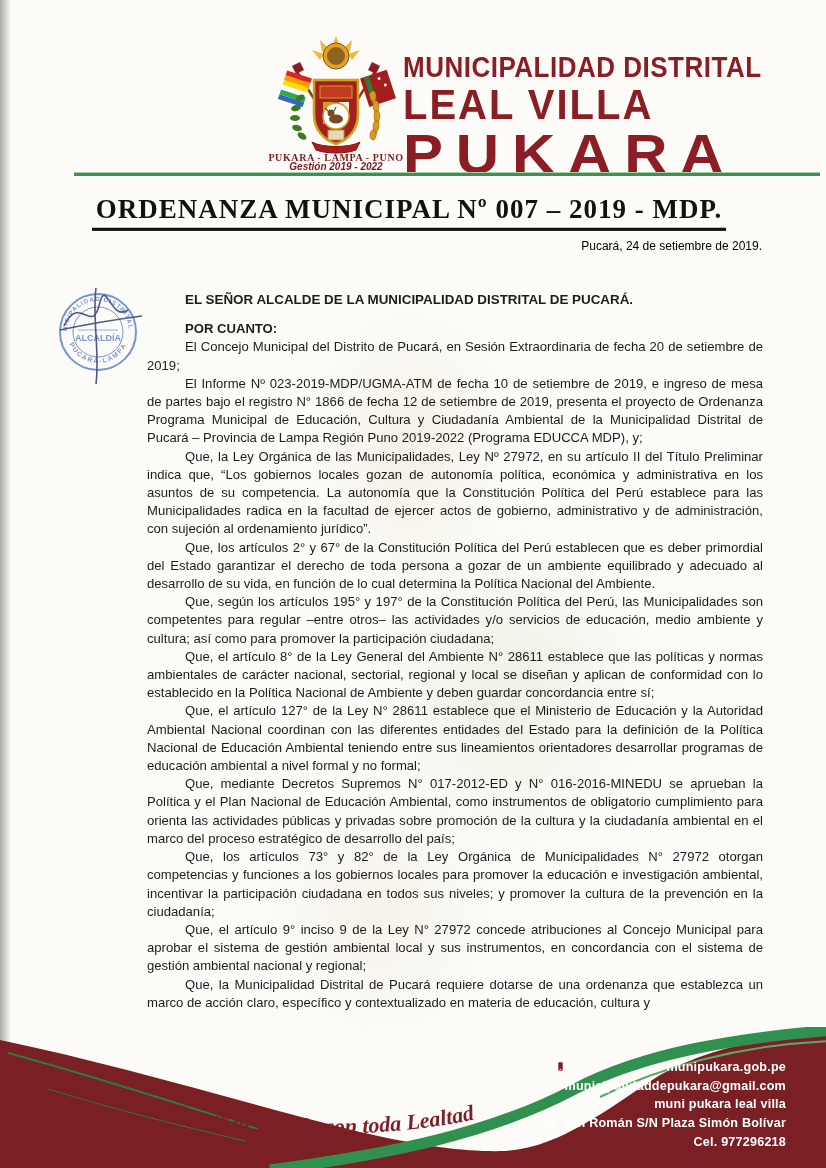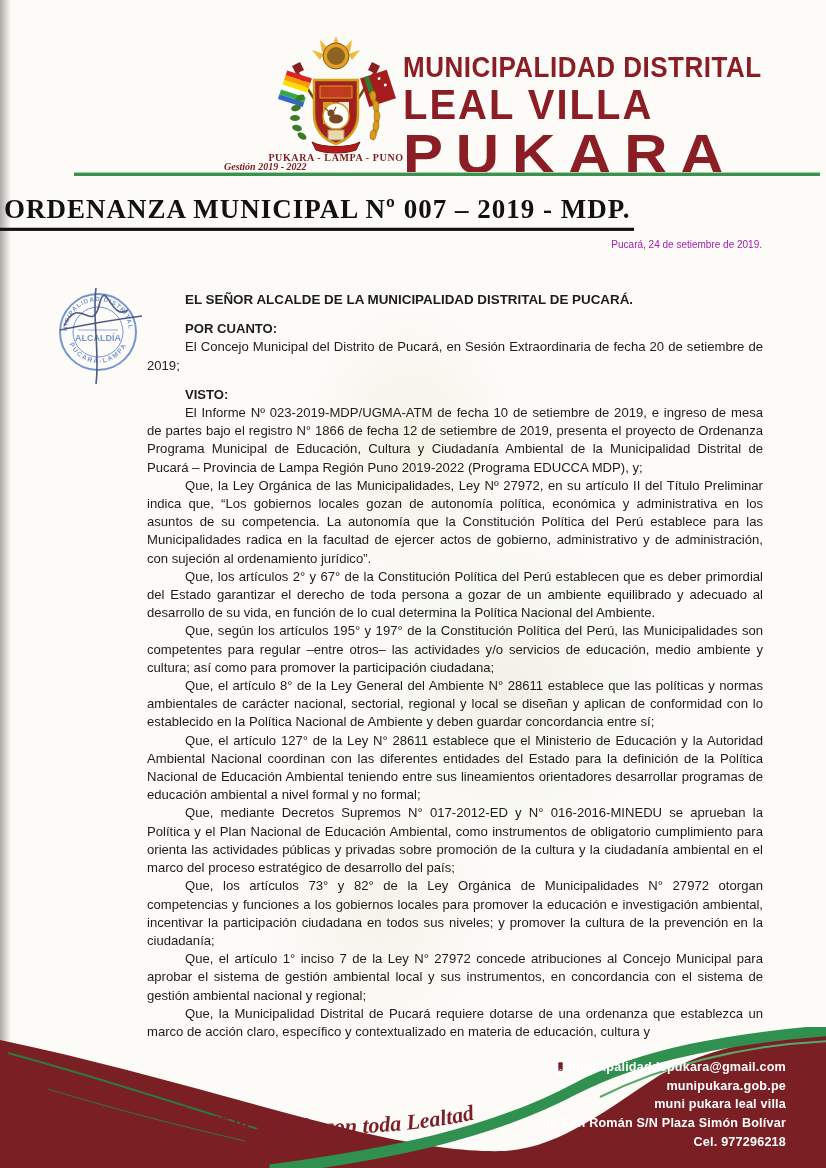--- a/index.html
+++ b/index.html
@@ -15,35 +15,35 @@
   .ghost{position:absolute;border-radius:50%;pointer-events:none;}
   .g1{left:300px;top:300px;width:220px;height:300px;background:radial-gradient(closest-side,rgba(170,150,60,.10),transparent);}
   .g2{left:360px;top:520px;width:300px;height:340px;background:radial-gradient(closest-side,rgba(140,150,70,.10),transparent);}
   .g3{left:260px;top:780px;width:240px;height:260px;background:radial-gradient(closest-side,rgba(170,140,60,.08),transparent);}
 
   
   .logo{position:absolute;left:276px;top:36px;}
   .logo-caption1{position:absolute;left:236px;top:152px;width:200px;text-align:center;
     font-family:"Liberation Serif",serif;font-weight:bold;font-size:10px;
     color:#7a1b1f;letter-spacing:.6px;}
-  .logo-caption2{position:absolute;left:224px;top:161px;width:200px;text-align:left;
-    font-family:Liberation Serif, serif;font-style:italic;font-weight:bold;font-size:10px;color:#7a1b1f;}
+  .logo-caption2{position:absolute;left:236px;top:161px;width:200px;text-align:center;
+    font-family:Liberation Sans, sans-serif;font-style:italic;font-weight:bold;font-size:10px;color:#7a1b1f;}
   .org{position:absolute;left:403px;top:52px;color:#8b1e24;line-height:1;}
   .org-1{font-size:26px;font-weight:bold;letter-spacing:.5px;transform:scaleY(1.12);transform-origin:left top;}
   .org-2{font-size:40px;font-weight:bold;letter-spacing:2px;margin-top:5px;transform:scaleY(1.05);transform-origin:left top;}
   .org-3{font-size:56px;font-weight:bold;letter-spacing:12px;margin-top:3px;transform:scaleX(1.07);transform-origin:left top;}
   .green-rule{position:absolute;left:74px;top:172px;width:746px;height:3px;
     background:#3a9150;border-top:1px solid #a9d0aa;}
 
   
-  .title-wrap{position:absolute;left:0;top:194px;width:818px;text-align:left;}
+  .title-wrap{position:absolute;left:0;top:194px;width:818px;text-align:center;}
   .doc-title{display:inline-block;font-family:"Liberation Serif",serif;font-weight:bold;
     font-size:27px;letter-spacing:1px;color:#111;border-bottom:3px solid #111;padding:0 4px 2px 4px;
     transform:scaleY(1.05);}
-  .dateline{position:absolute;right:64px;top:239px;font-size:10px;color:#a21caf;margin-left:36px;}
+  .dateline{position:absolute;right:64px;top:239px;font-size:12px;color:#000000;margin-left:36px;}
 
   
   .body-text{position:absolute;left:147px;top:261px;width:616px;
     font-size:13.1px;line-height:18.2px;text-align:justify;margin-top:30px;}
   .salutation{font-weight:bold;text-indent:38px;font-size:13.4px;}
   .sec-heading{font-weight:bold;text-indent:38px;margin-top:11px;}
   .body-text p{margin:0;text-indent:38px;}
 
   
   .stamp{position:absolute;left:38px;top:268px;opacity:.88;}
@@ -156,31 +156,30 @@
     <span class="doc-title">ORDENANZA MUNICIPAL Nº 007 – 2019 - MDP.</span>
   </div>
   <div class="dateline">Pucará, 24 de setiembre de 2019.</div>
 
   <div class="body-text">
     <div class="salutation">EL SEÑOR ALCALDE DE LA MUNICIPALIDAD DISTRITAL DE PUCARÁ.</div>
 
     <div class="sec-heading">POR CUANTO:</div>
     <p>El Concejo Municipal del Distrito de Pucará, en Sesión Extraordinaria de fecha 20 de setiembre de 2019;</p>
 
-    <div class="sec-heading">VISTO:</div>
     <p>El Informe Nº 023-2019-MDP/UGMA-ATM de fecha 10 de setiembre de 2019, e ingreso de mesa de partes bajo el registro N° 1866 de fecha 12 de setiembre de 2019, presenta el proyecto de Ordenanza Programa Municipal de Educación, Cultura y Ciudadanía Ambiental de la Municipalidad Distrital de Pucará – Provincia de Lampa Región Puno 2019-2022 (Programa EDUCCA MDP), y;</p>
 
     <p>Que, la Ley Orgánica de las Municipalidades, Ley Nº 27972, en su artículo II del Título Preliminar indica que, “Los gobiernos locales gozan de autonomía política, económica y administrativa en los asuntos de su competencia. La autonomía que la Constitución Política del Perú establece para las Municipalidades radica en la facultad de ejercer actos de gobierno, administrativo y de administración, con sujeción al ordenamiento jurídico”.</p>
     <p>Que, los artículos 2° y 67° de la Constitución Política del Perú establecen que es deber primordial del Estado garantizar el derecho de toda persona a gozar de un ambiente equilibrado y adecuado al desarrollo de su vida, en función de lo cual determina la Política Nacional del Ambiente.</p>
     <p>Que, según los artículos 195° y 197° de la Constitución Política del Perú, las Municipalidades son competentes para regular –entre otros– las actividades y/o servicios de educación, medio ambiente y cultura; así como para promover la participación ciudadana;</p>
     <p>Que, el artículo 8° de la Ley General del Ambiente N° 28611 establece que las políticas y normas ambientales de carácter nacional, sectorial, regional y local se diseñan y aplican de conformidad con lo establecido en la Política Nacional de Ambiente y deben guardar concordancia entre sí;</p>
     <p>Que, el artículo 127° de la Ley N° 28611 establece que el Ministerio de Educación y la Autoridad Ambiental Nacional coordinan con las diferentes entidades del Estado para la definición de la Política Nacional de Educación Ambiental teniendo entre sus lineamientos orientadores desarrollar programas de educación ambiental a nivel formal y no formal;</p>
     <p>Que, mediante Decretos Supremos N° 017-2012-ED y N° 016-2016-MINEDU se aprueban la Política y el Plan Nacional de Educación Ambiental, como instrumentos de obligatorio cumplimiento para orienta las actividades públicas y privadas sobre promoción de la cultura y la ciudadanía ambiental en el marco del proceso estratégico de desarrollo del país;</p>
     <p>Que, los artículos 73° y 82° de la Ley Orgánica de Municipalidades N° 27972 otorgan competencias y funciones a los gobiernos locales para promover la educación e investigación ambiental, incentivar la participación ciudadana en todos sus niveles; y promover la cultura de la prevención en la ciudadanía;</p>
-    <p>Que, el artículo 1° inciso 7 de la Ley N° 27972 concede atribuciones al Concejo Municipal para aprobar el sistema de gestión ambiental local y sus instrumentos, en concordancia con el sistema de gestión ambiental nacional y regional;</p>
+    <p>Que, el artículo 9° inciso 9 de la Ley N° 27972 concede atribuciones al Concejo Municipal para aprobar el sistema de gestión ambiental local y sus instrumentos, en concordancia con el sistema de gestión ambiental nacional y regional;</p>
     <p>Que, la Municipalidad  Distrital de Pucará requiere dotarse de una ordenanza que establezca un marco de acción claro, específico y contextualizado en materia de educación, cultura y</p>
   </div>
 
   <svg class="stamp" width="120" height="130" viewBox="-60 -64 120 130">
     <g opacity="0.85">
       <circle cx="0" cy="0" r="38" fill="none" stroke="#4a74c0" stroke-width="2"></circle>
       <circle cx="0" cy="0" r="25" fill="none" stroke="#4a74c0" stroke-width="1"></circle>
       <defs>
         <path id="arcTop" d="M -31,0 A 31,31 0 0 1 31,0"></path>
         <path id="arcBot" d="M -31,0 A 31,31 0 0 0 31,0"></path>
@@ -218,36 +217,36 @@
       <defs>
           <path id="mottoPath" d="M 162,90 Q 380,132 565,68"></path>
         </defs>
       <text font-family="Liberation Serif,serif" font-style="italic" font-weight="bold" font-size="22" fill="#7c1f26">
         <textPath href="#mottoPath" startOffset="0">“Servir al Pueblo con toda Lealtad</textPath>
       </text>
     </svg>
 
     <div class="contacts">
       <div class="contact-row">
+        <span class="contact-label">munipukara.gob.pe</span>
+        <svg class="contact-icon" viewBox="0 0 17 17">
+          <circle cx="8.5" cy="8.5" r="7" fill="none" stroke="#fff" stroke-width="1.4"></circle>
+          <ellipse cx="8.5" cy="8.5" rx="3" ry="7" fill="none" stroke="#fff" stroke-width="1"></ellipse>
+          <line x1="1.5" y1="8.5" x2="15.5" y2="8.5" stroke="#fff" stroke-width="1"></line>
+        </svg>
+      </div>
+      <div class="contact-row">
         <span class="contact-label">municipalidaddepukara@gmail.com</span>
         <svg class="contact-icon" viewBox="0 0 17 17">
           <circle cx="8.5" cy="8.5" r="7" fill="none" stroke="#fff" stroke-width="1.4"></circle>
           <rect x="4.5" y="6" width="8" height="5.5" fill="none" stroke="#fff" stroke-width="1"></rect>
           <path d="M4.5,6 L8.5,9 L12.5,6" fill="none" stroke="#fff" stroke-width="1"></path>
         </svg>
       </div>
       <div class="contact-row">
-        <span class="contact-label">munipukara.gob.pe</span>
-        <svg class="contact-icon" viewBox="0 0 17 17">
-          <circle cx="8.5" cy="8.5" r="7" fill="none" stroke="#fff" stroke-width="1.4"></circle>
-          <ellipse cx="8.5" cy="8.5" rx="3" ry="7" fill="none" stroke="#fff" stroke-width="1"></ellipse>
-          <line x1="1.5" y1="8.5" x2="15.5" y2="8.5" stroke="#fff" stroke-width="1"></line>
-        </svg>
-      </div>
-      <div class="contact-row">
         <span class="contact-label">muni pukara leal villa</span>
         <svg class="contact-icon" viewBox="0 0 17 17">
           <circle cx="8.5" cy="8.5" r="8" fill="#fff"></circle>
           <text x="9" y="13" text-anchor="middle" font-family="Liberation Serif,serif" font-weight="bold" font-size="12" fill="#7a1f24">f</text>
         </svg>
       </div>
       <div class="contact-row">
         <span class="contact-label">Jr. San Román S/N Plaza Simón Bolívar</span>
         <svg class="contact-icon" viewBox="0 0 17 17">
           <circle cx="8.5" cy="8.5" r="8" fill="#fff"></circle>

